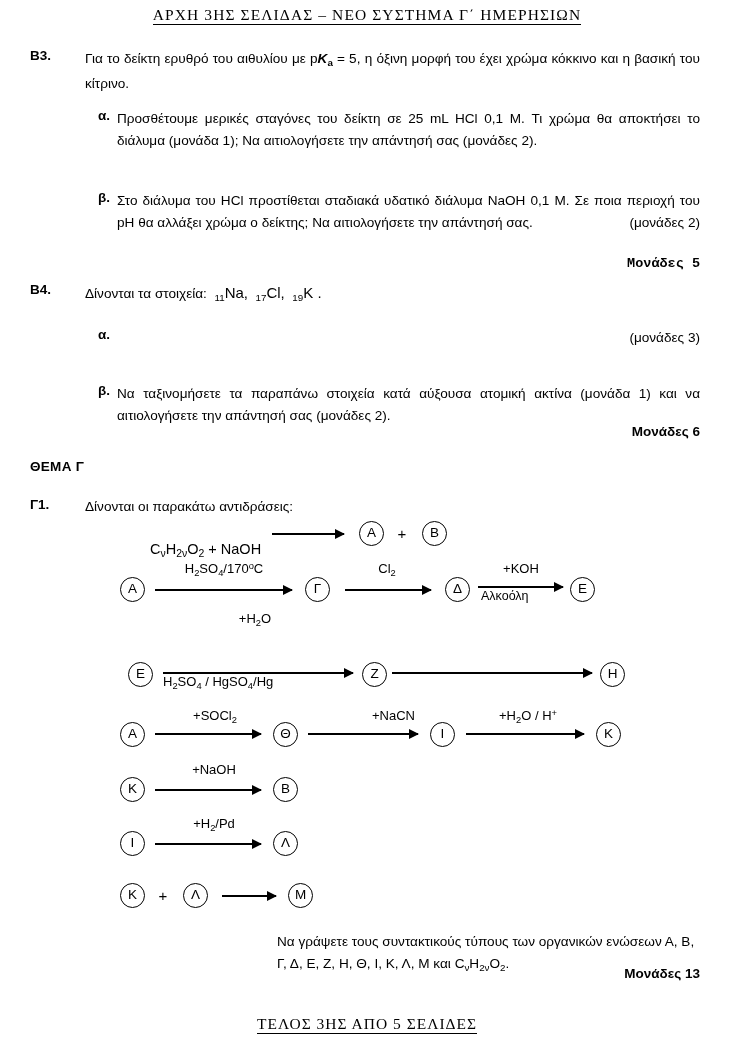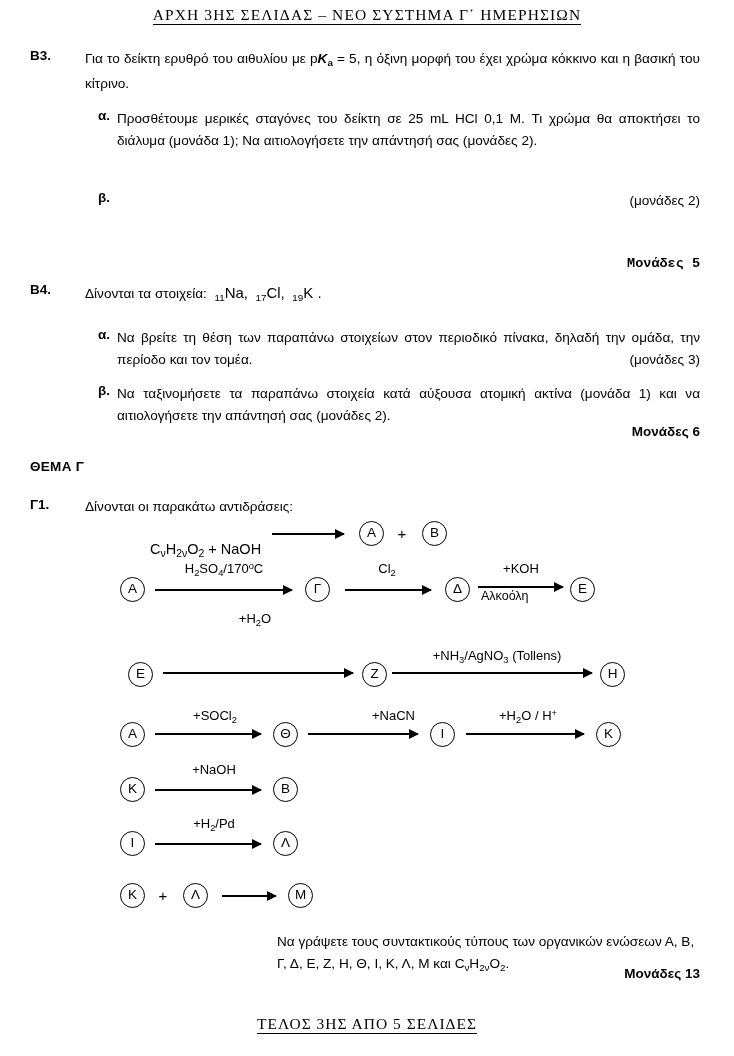--- a/index.html
+++ b/index.html
@@ -153,30 +153,30 @@
 </div>
 
 <div class="qnum" style="top:48px; left:30px;">Β3.</div>
 
 <div class="body-text" style="top:48px; left:85px; width:615px;"><span>Για το δείκτη ερυθρό του αιθυλίου με p</span><span class="italic-k">K</span><sub style="font-weight:bold;">a</sub><span> = 5,  η όξινη μορφή του έχει χρώμα κόκκινο και η βασική του κίτρινο.</span></div>
 
 <div class="sublabel" style="top:108px; left:98px;">α.</div>
 <div class="body-text" style="top:108px; left:117px; width:583px;">Προσθέτουμε μερικές σταγόνες του δείκτη σε   25 mL HCl  0,1 M. Τι χρώμα θα αποκτήσει το διάλυμα (μονάδα 1); Να αιτιολογήσετε την απάντησή σας (μονάδες 2).</div>
 
 <div class="sublabel" style="top:190px; left:98px;">β.</div>
-<div class="body-text" style="top:190px; left:117px; width:583px;"><span class="marks-inline">(μονάδες 2)</span></div>
+<div class="body-text" style="top:190px; left:117px; width:583px;"><span>Στο διάλυμα του  HCl  προστίθεται σταδιακά υδατικό διάλυμα  NaOH 0,1 M. Σε ποια περιοχή του pH  θα αλλάξει χρώμα ο δείκτης; Να αιτιολογήσετε την απάντησή σας.</span><span class="marks-inline">(μονάδες 2)</span></div>
 
 <div class="marks-total" style="top:256px; left:400px; width:300px;font-family:Liberation Mono, monospace;">Μονάδες 5</div>
 
 <div class="qnum" style="top:282px; left:30px;">Β4.</div>
 
 <div class="body-text nojust" style="top:282px; left:85px; width:615px;"><span>Δίνονται τα στοιχεία:</span>&nbsp; <sub>11</sub><span style="font-size:15px;">Na,</span> &nbsp;<sub>17</sub><span style="font-size:15px;">Cl,</span> &nbsp;<sub>19</sub><span style="font-size:15px;">K .</span></div>
 
 <div class="sublabel" style="top:327px; left:98px;">α.</div>
-<div class="body-text" style="top:327px; left:117px; width:583px;"><span>Να βρείτε τη θέση των παραπάνω στοιχείων στον περιοδικό πίνακα, δηλαδή την ομάδα, την περίοδο και τον τομέα.</span><span class="marks-inline">(μονάδες 3)</span></div>
+<div class="body-text" style="top:327px; left:117px; width:583px;"><span class="marks-inline">(μονάδες 3)</span></div>
 
 <div class="sublabel" style="top:383px; left:98px;">β.</div>
 <div class="body-text" style="top:383px; left:117px; width:583px;">Να ταξινομήσετε τα παραπάνω στοιχεία κατά αύξουσα ατομική ακτίνα (μονάδα 1) και να αιτιολογήσετε την απάντησή σας (μονάδες 2).</div>
 
 <div class="marks-total" style="top:424px; left:400px; width:300px;">Μονάδες 6</div>
 
 <div class="section-title" style="top:459px; left:30px;">ΘΕΜΑ Γ</div>
 
 <div class="qnum" style="top:497px; left:30px;">Γ1.</div>
 <div class="body-text nojust" style="top:496px; left:85px; width:615px;">Δίνονται οι παρακάτω αντιδράσεις:</div>
@@ -197,22 +197,22 @@
   <div class="arrow" style="top:589px; left:345px; width:86px;"></div>
   <div class="node" style="top:577px; left:445px;">Δ</div>
   <div class="above" style="top:561px; left:481px; width:80px;">+KOH</div>
   <div class="arrow" style="top:586px; left:478px; width:85px;"></div>
   <div class="below" style="top:589px; left:481px; width:80px; font-size:12.5px;">Αλκοόλη</div>
   <div class="node" style="top:577px; left:570px;">Ε</div>
 
   <div class="node" style="top:662px; left:128px;">Ε</div>
   <div class="above" style="top:611px; left:175px; width:160px;">+H<sub>2</sub>O</div>
   <div class="arrow" style="top:672px; left:163px; width:190px;"></div>
+  <div class="below" style="top:674px; left:163px; width:190px;">H<sub>2</sub>SO<sub>4</sub> / HgSO<sub>4</sub>/Hg</div>
   <div class="node" style="top:662px; left:362px;">Ζ</div>
-  <div class="above" style="top:648px; left:397px; width:200px;">+NH<sub>3</sub>/AgNO<sub>3</sub><span> (Tollens)</span></div>
   <div class="arrow" style="top:672px; left:392px; width:200px;"></div>
   <div class="node" style="top:662px; left:600px;">Η</div>
 
   <div class="node" style="top:722px; left:120px;">Α</div>
   <div class="above" style="top:708px; left:165px; width:100px;"><span>+SOCl</span><sub>2</sub></div>
   <div class="arrow" style="top:733px; left:155px; width:106px;"></div>
   <div class="node" style="top:722px; left:273px;">Θ</div>
   <div class="above" style="top:708px; left:315px; width:100px;text-align:right;">+NaCN</div>
   <div class="arrow" style="top:733px; left:308px; width:110px;"></div>
   <div class="node" style="top:722px; left:430px;">Ι</div>

